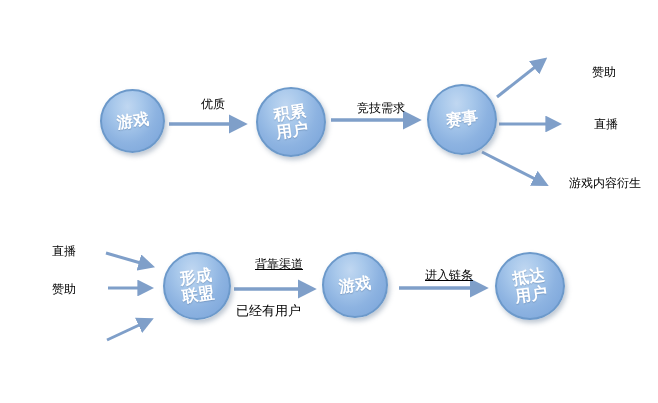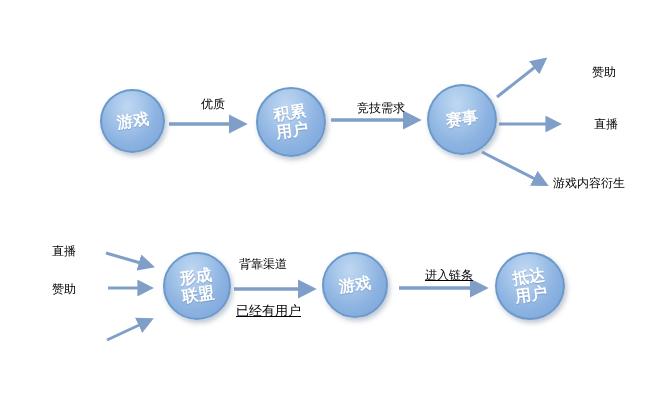--- a/index.html
+++ b/index.html
@@ -52,21 +52,21 @@
     text-shadow: 0 1px 1px rgba(70, 100, 140, 0.35);
   }
   .node-label .ln { display: block; }
   .lbl {
     position: absolute;
     color: var(--label-text, #000000);
     font-size: 12px;
     white-space: nowrap;
     text-align: center;
   }
-  .lbl.small { font-size: 13px; text-decoration: underline; }
+  .lbl.small { font-size: 13px; }
 </style>
 </head>
 <body>
 
 <div id="canvas">
 
   <svg id="arrows-layer" viewBox="0 0 658 403" xmlns="http://www.w3.org/2000/svg">
     <defs>
       <marker id="ah" viewBox="0 0 10 10" refX="7.5" refY="5" markerWidth="5.6" markerHeight="5.6" orient="auto-start-reverse">
         <path d="M0,0 L10,5 L0,10 z" fill="var(--arrow, #7f9fc9)"></path>
@@ -124,26 +124,26 @@
   </div>
 
   <div class="lbl" style="left:340px; top:100px; width:82px;">竞技需求</div>
 
   <div class="lbl" style="left:180px; top:96px; width:66px;">优质</div>
 
   <div class="lbl" style="left:592px; top:64px;">赞助</div>
 
   <div class="lbl" style="left:594px; top:116px;">直播</div>
 
-  <div class="lbl" style="left:553px; top:175px;">游戏内容衍生</div>
+  <div class="lbl" style="left:569px; top:175px;">游戏内容衍生</div>
 
   <div class="lbl" style="left:52px; top:243px;">直播</div>
 
   <div class="lbl" style="left:52px; top:281px;">赞助</div>
 
 
-  <div class="lbl" style="left:224px; top:256px; width:78px;">背靠渠道</div>
+  <div class="lbl" style="left:240px; top:256px; width:78px;text-decoration:underline;">背靠渠道</div>
 
   <div class="lbl small" style="left:236px; top:302px;">已经有用户</div>
 
   <div class="lbl" style="left:412px; top:267px; width:74px;text-decoration:underline;">进入链条</div>
 
 </div>
 
 </body></html>

